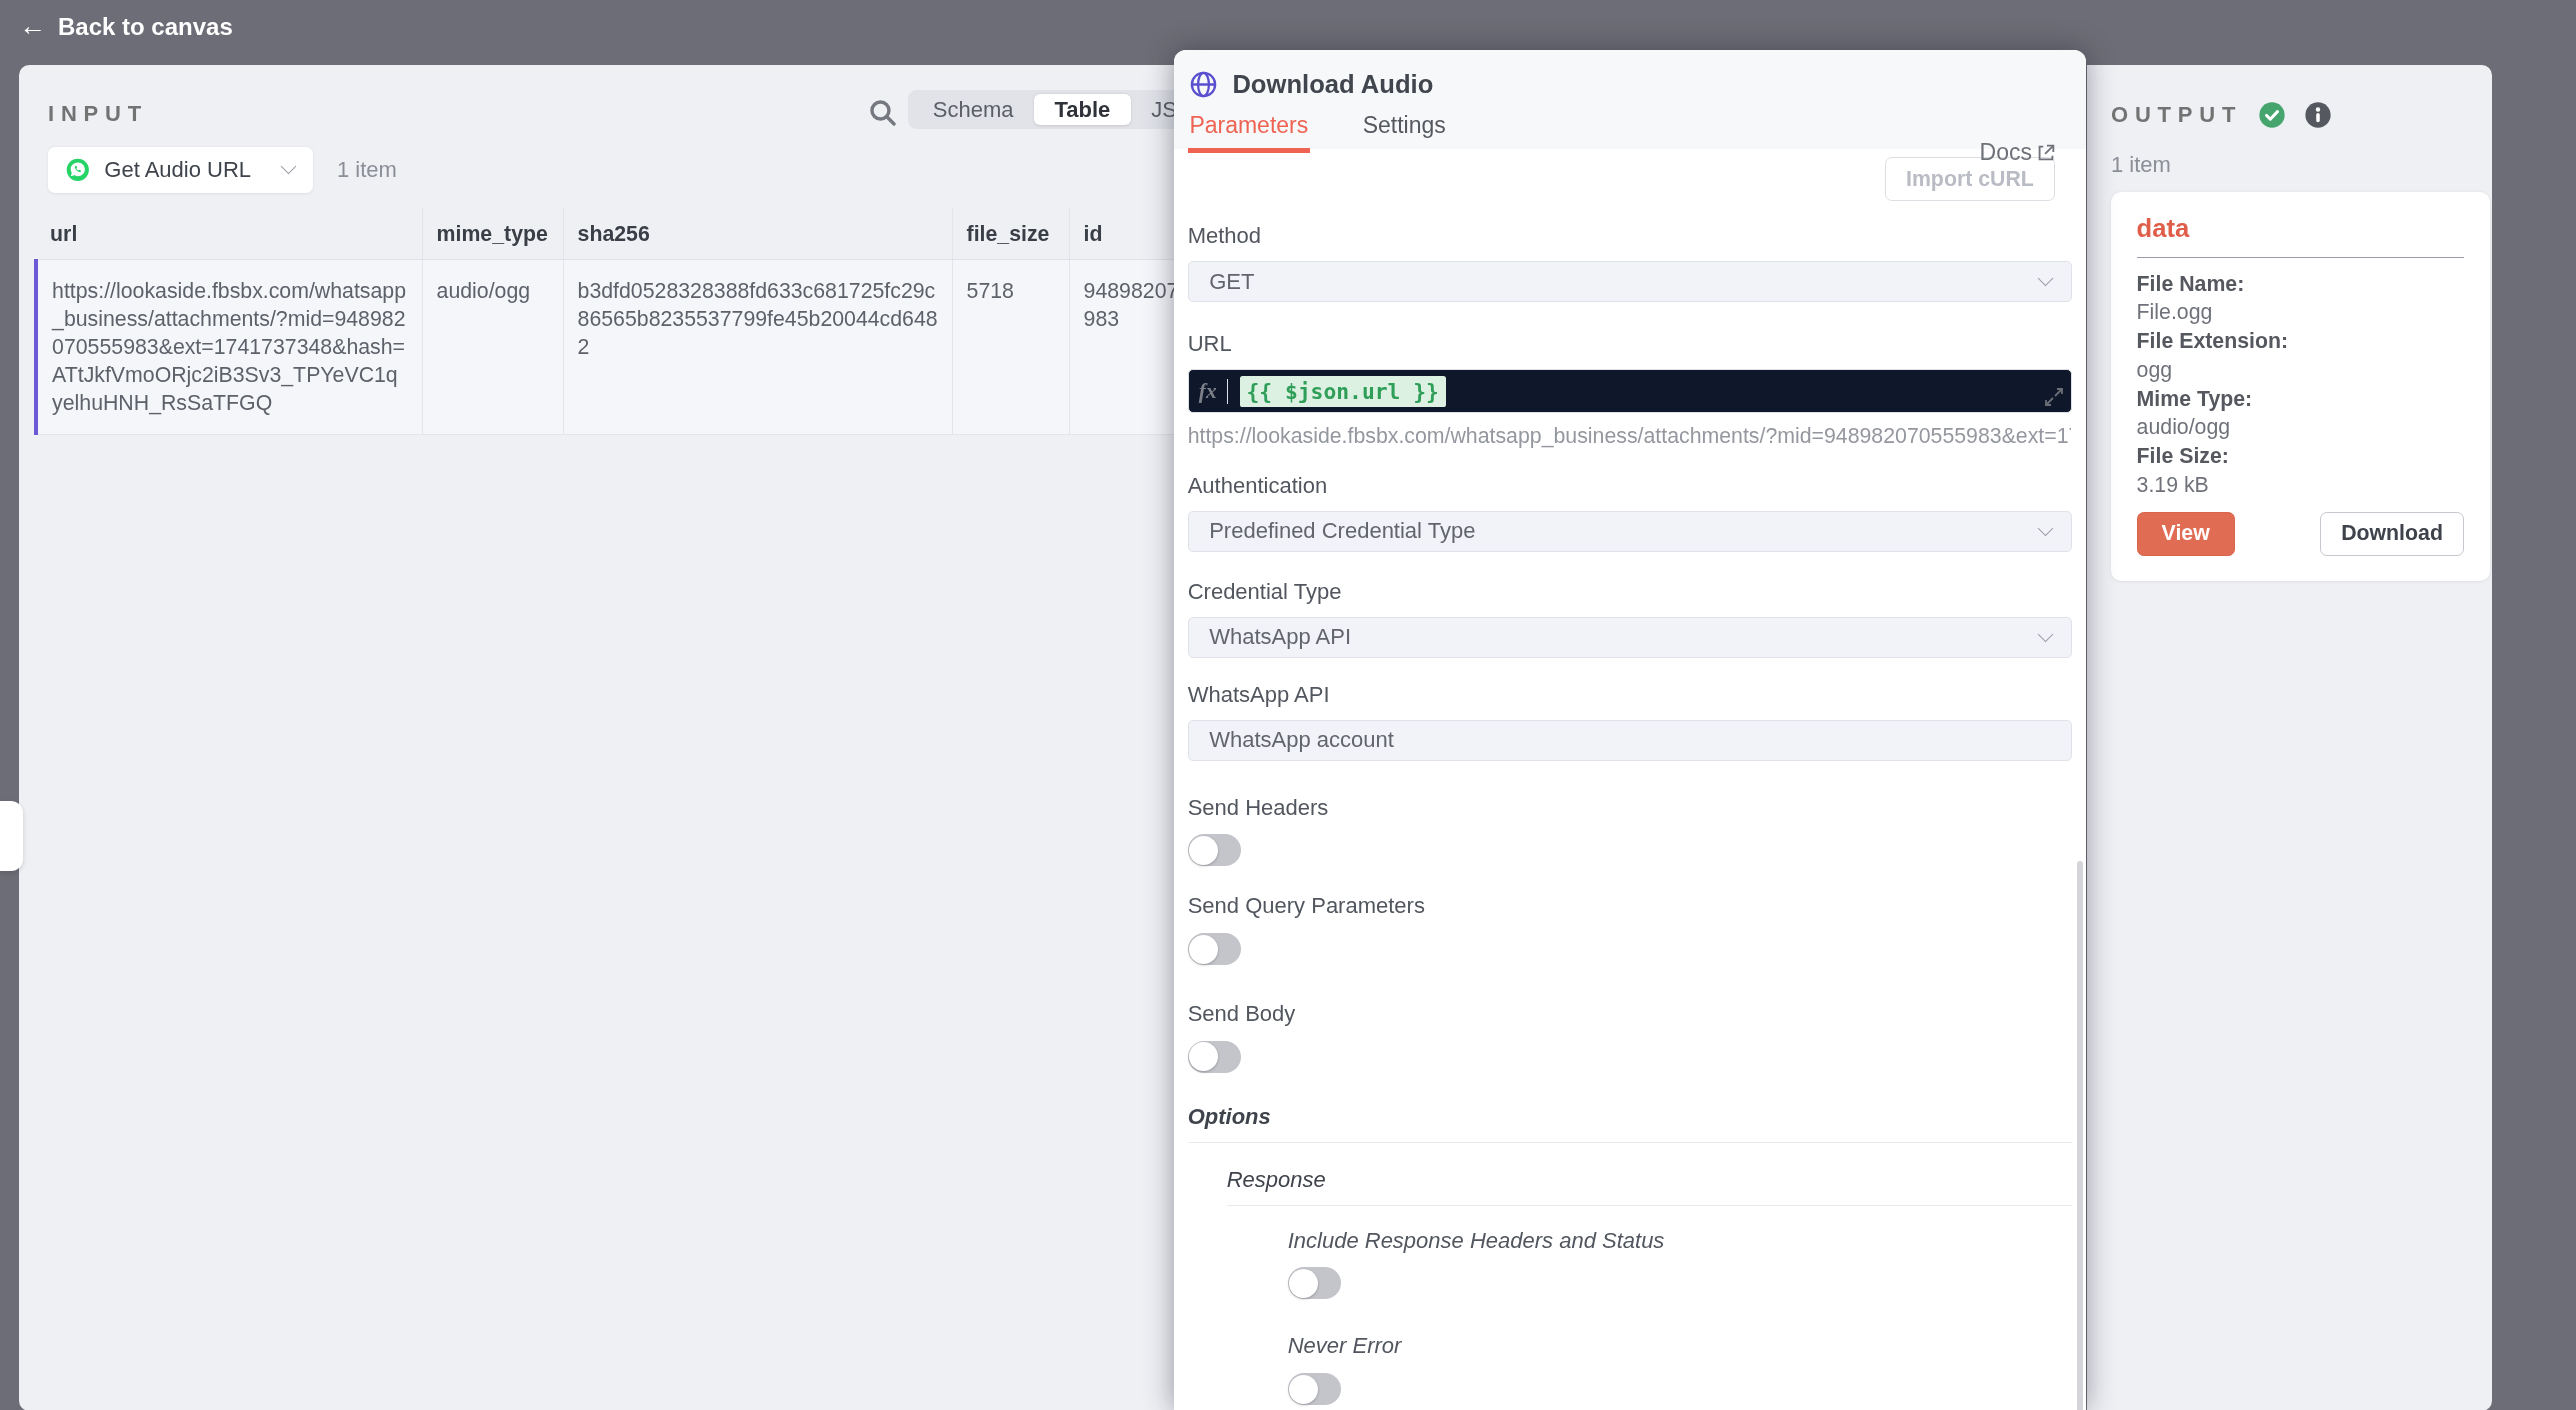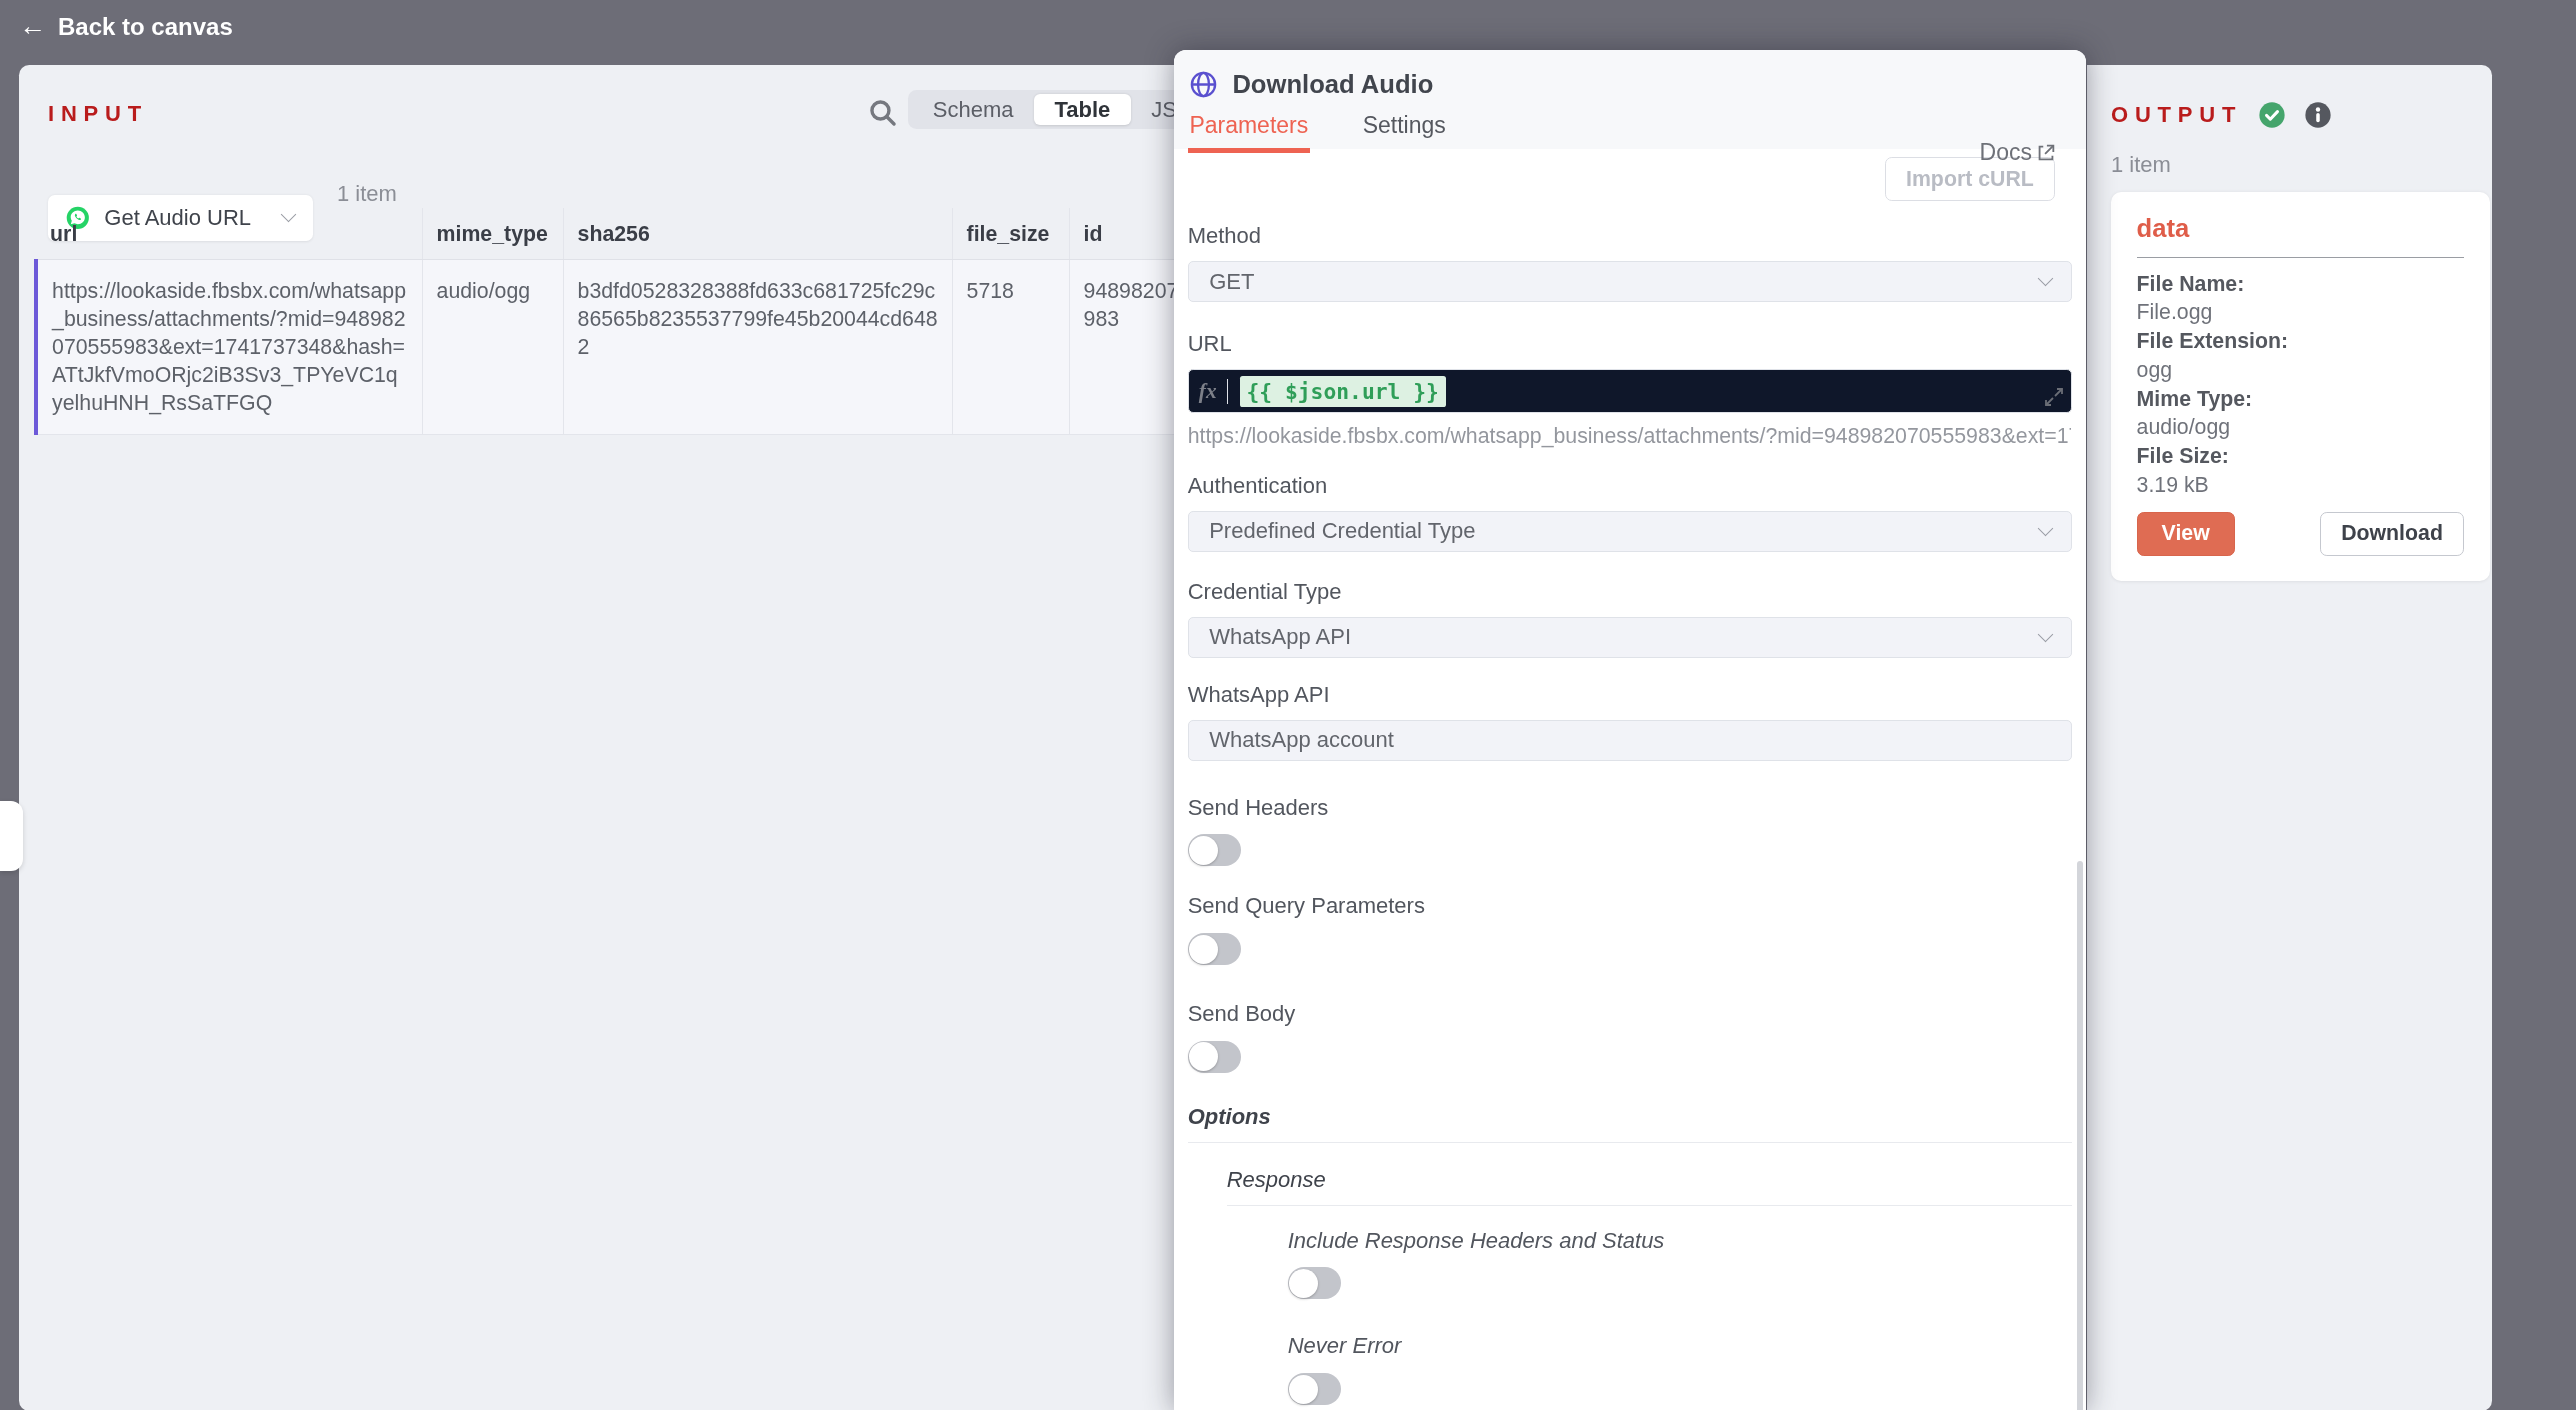--- a/index.html
+++ b/index.html
@@ -13,37 +13,37 @@
   
   .topbar { position:absolute; top:0; left:0; width:100%; height:53px;
     display:flex; align-items:center; padding-left:19px; color:#fff; }
   .back-link { display:flex; align-items:center; gap:12px; cursor:pointer;
     font-size:24px; font-weight:700; color:#fff; }
   .back-arrow { font-size:27px; font-weight:400; line-height:1; }
   
   .panel { position:absolute; background:#eef0f4; top:65px; height:1346px; overflow:hidden; }
   .input-panel  { left:19px; width:1156px; border-radius:10.2px 0 0 10.2px; }
   .output-panel { left:2087px; width:405px; border-radius:0 10.2px 10.2px 0; }
-  .panel-title { font-size:22px; font-weight:700; letter-spacing:6.8px; color:#b91c1c; }
+  .panel-title { font-size:22px; font-weight:700; letter-spacing:6.8px; color:#737373; }
   
   .side-handle { position:absolute; left:0; top:801px; width:23px; height:70px;
     background:#fff; border-radius:0 12px 12px 0; z-index:3; box-shadow:0 1.7px 5.1px rgba(0,0,0,.15); }
   
   .input-title { position:absolute; left:29px; top:36px; }
   .search-ico { position:absolute; left:847px; top:31px; width:34px; height:34px; cursor:pointer; }
   .seg { position:absolute; left:889px; top:25px; display:flex; align-items:center;
     background:#e1e3e9; border-radius:8.5px; padding:4.3px; height:39px; }
   .seg-item { font-size:22px; color:#5b5e66; padding:0 20.5px; height:31px; line-height:31px;
     border-radius:6px; cursor:pointer; }
   .seg-item.active { background:#fff; color:#2f3339; font-weight:700;
     box-shadow:0 0.9px 2.6px rgba(0,0,0,.12); }
   .src-row { position:absolute; left:29px; top:82px; display:flex; align-items:center; gap:24px; }
   .src-select { width:265px; height:46px; background:#fff; border-radius:6.8px;
     display:flex; align-items:center; gap:13.7px; padding:0 17px; cursor:pointer;
-    box-shadow:0 0.9px 2.6px rgba(0,0,0,.08); position:relative;margin-top:48px; }
+    box-shadow:0 0.9px 2.6px rgba(0,0,0,.08); position:relative; }
   .src-select .txt { font-size:22px; color:#3f434b; }
   .chev { display:inline-block; width:11px; height:11px;
     border-right:1.7px solid #9a9da5; border-bottom:1.7px solid #9a9da5;
     transform:rotate(45deg); margin-top:-5.1px; }
   .src-select .chev { position:absolute; right:19px; top:19px; }
   .muted { font-size:22px; color:#8b8e96; }
   
   .table-wrap { position:absolute; left:15.4px; top:143px; width:1221px; }
   table { border-collapse:collapse; table-layout:fixed; width:1203px; }
   col.c-url{width:386px} col.c-mime{width:141px} col.c-sha{width:389px}

